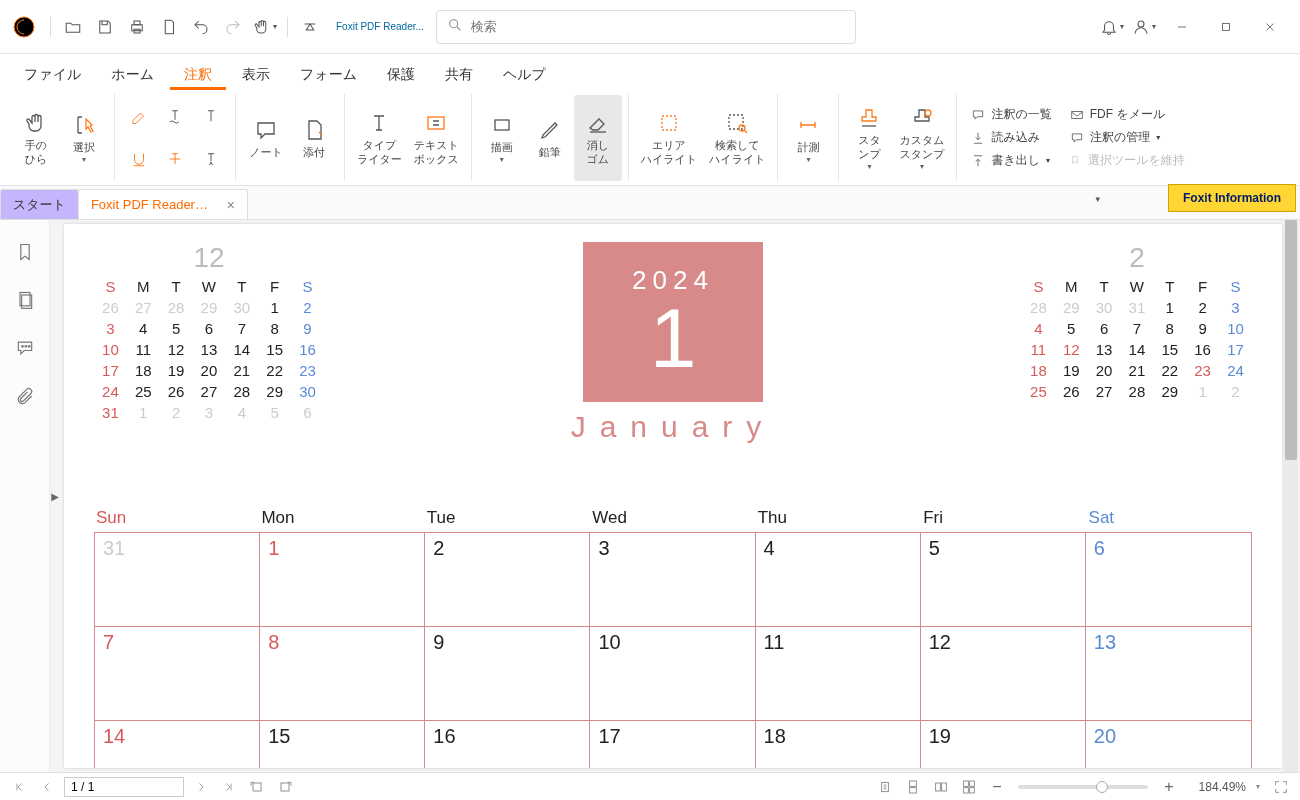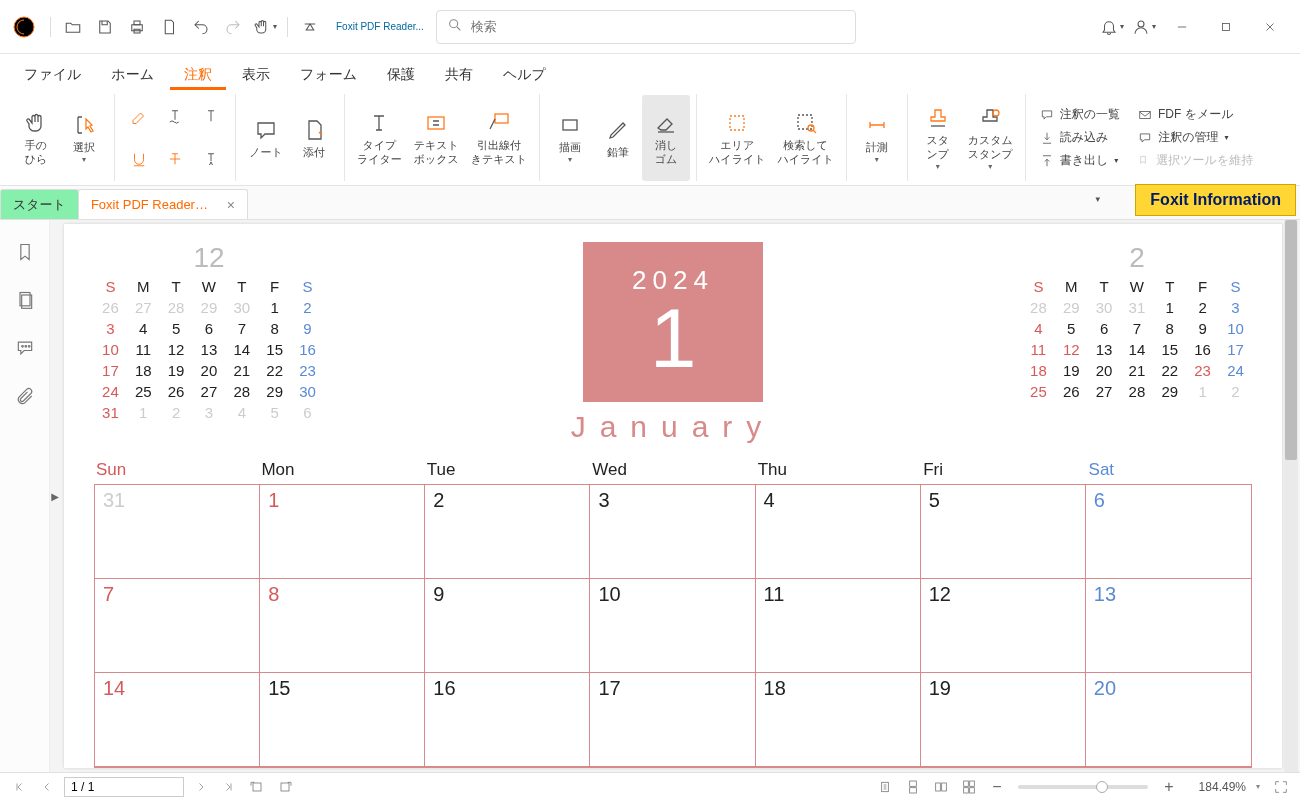--- a/index.html
+++ b/index.html
@@ -30,24 +30,24 @@
 .rbtn .drop { font-size:8px; color:#666; margin-top:1px; }
 .rcol { display:flex; flex-direction:column; justify-content:space-around; height:86px; padding:0 4px; }
 .rcol .mini { width:28px; height:26px; display:flex; align-items:center; justify-content:center; cursor:pointer; }
 .rcol .mini svg { width:18px; height:18px; stroke:#555; fill:none; stroke-width:1.3; }
 .rlist { display:flex; flex-direction:column; justify-content:center; gap:6px; padding:0 8px; }
 .rlist-item { display:flex; align-items:center; font-size:12px; color:#444; gap:6px; cursor:pointer; white-space:nowrap;text-align:right; }
 .rlist-item svg { width:14px; height:14px; stroke:#555; fill:none; stroke-width:1.4; }
 .rlist-item.disabled { color:#bbb; }
 .rlist-item.disabled svg { stroke:#ccc; }
 .tabbar { height:34px; display:flex; align-items:flex-end; border-bottom:1px solid #e0e0e0; background:#fafafa; position:relative; }
-.doctab { height:30px; padding:0 12px; display:flex; align-items:center; font-size:13px; border:1px solid #ddd; border-bottom:none; margin-right:-1px; background:#86efac; border-radius:3px 3px 0 0; max-width:170px; position:relative; }
+.doctab { height:30px; padding:0 12px; display:flex; align-items:center; font-size:13px; border:1px solid #ddd; border-bottom:none; margin-right:-1px; background:#c4b5fd; border-radius:3px 3px 0 0; max-width:170px; position:relative; }
 .doctab.active { background:#fff; color:#ff6a00; }
 .doctab .x { margin-left:8px; color:#888; font-size:14px; }
-.info-badge { position:absolute; right:4px; top:-2px; background:#ffd633; color:#001a66; font-weight:bold; font-size:16px; padding:6px 14px; border:1px solid #c9a800; }
+.info-badge { position:absolute; right:4px; top:-2px; background:#ffd633; color:#001a66; font-weight:bold; font-size:12px; padding:6px 14px; border:1px solid #c9a800; }
 .tabbar .tabdrop { position:absolute; right:200px; top:8px; font-size:9px; color:#555; }
 .workspace { display:flex; height:calc(800px - 54px - 36px - 96px - 34px - 28px); }
 .sidepanel { width:50px; background:#fcfcfc; border-right:1px solid #eee; display:flex; flex-direction:column; align-items:center; padding-top:18px; gap:20px; }
 .sidepanel .sbtn { width:28px; height:28px; display:flex; align-items:center; justify-content:center; cursor:pointer; }
 .sidepanel .sbtn svg { width:20px; height:20px; stroke:#777; fill:none; stroke-width:1.4; }
 .canvas-wrap { flex:1; background:#f4f4f4; display:flex; position:relative; }
 .collapse-h { width:10px; display:flex; align-items:center; justify-content:center; cursor:pointer; color:#666; font-size:10px; }
 .page { flex:1; margin:4px 18px 4px 4px; background:#fff; box-shadow:0 0 3px rgba(0,0,0,.15); padding:18px 30px; overflow:hidden; }
 .scroll-v { position:absolute; right:2px; top:0; bottom:0; width:14px; background:#eaeaea; }
 .scroll-thumb { position:absolute; right:1px; width:12px; background:#bcbcbc; border-radius:2px; }
@@ -61,21 +61,21 @@
 .minical th.sat, .minical td.sat { color:#5a8ad6; }
 .minical td.other { color:#ccc; }
 .minical td.hol { color:#d65a5a; }
 .center-block { text-align:center; }
 .center-box { background:#d88a8a; color:#fff; width:180px; height:160px; display:flex; flex-direction:column; align-items:center; justify-content:center; margin:0 auto; }
 .center-box .yr { font-size:26px; letter-spacing:6px; font-weight:300; }
 .center-box .mo { font-size:84px; line-height:1; font-weight:300; }
 .month-name { color:#d88a8a; font-size:30px; letter-spacing:14px; margin-top:8px; font-weight:300; }
 .bigcal { margin-top:14px; }
 .bigcal .hdr { display:grid; grid-template-columns:repeat(7,1fr); }
-.bigcal .hdr div { font-size:17px; color:#222; padding:2px 0 4px 2px; }
+.bigcal .hdr div { font-size:17px; color:#222; padding:2px 0 4px 2px;margin-top:48px; }
 .bigcal .hdr .sun { color:#d65a5a; }
 .bigcal .hdr .sat { color:#5a8ad6; }
 .bigcal .grid { display:grid; grid-template-columns:repeat(7,1fr); border:1px solid #d88a8a; }
 .bigcal .cell { border-right:1px solid #d88a8a; border-bottom:1px solid #d88a8a; height:94px; padding:4px 8px; font-size:20px; color:#222; }
 .bigcal .cell:nth-child(7n){ border-right:none; }
 .bigcal .cell.sun { color:#d65a5a; }
 .bigcal .cell.sat { color:#5a8ad6; }
 .bigcal .cell.hol { color:#d65a5a; }
 .bigcal .cell.other { color:#ccc; }
 .statusbar { height:28px; border-top:1px solid #e0e0e0; display:flex; align-items:center; padding:0 8px; font-size:12px; color:#555; gap:6px; }
@@ -288,30 +288,20 @@
       </div>
     <div class="rbtn">
         <span class="ic">
           <svg viewBox="0 0 24 24">
             <rect x="4" y="6" width="16" height="12" class="orange"></rect>
             <path d="M9 10h6M9 14h6"></path>
           </svg>
         </span>
         <span class="lbl">テキスト
 ボックス</span>
-      </div>
-    <div class="rbtn">
-        <span class="ic">
-          <svg viewBox="0 0 24 24">
-            <rect x="8" y="3" width="13" height="9" class="orange"></rect>
-            <path d="M8 8l-5 10"></path>
-          </svg>
-        </span>
-        <span class="lbl">引出線付
-きテキスト</span>
       </div>
   </div>
   <div class="rgroup">
     <div class="rbtn">
         <span class="ic">
           <svg viewBox="0 0 24 24">
             <rect x="5" y="7" width="14" height="10"></rect>
           </svg>
         </span>
         <span class="lbl">描画</span>

